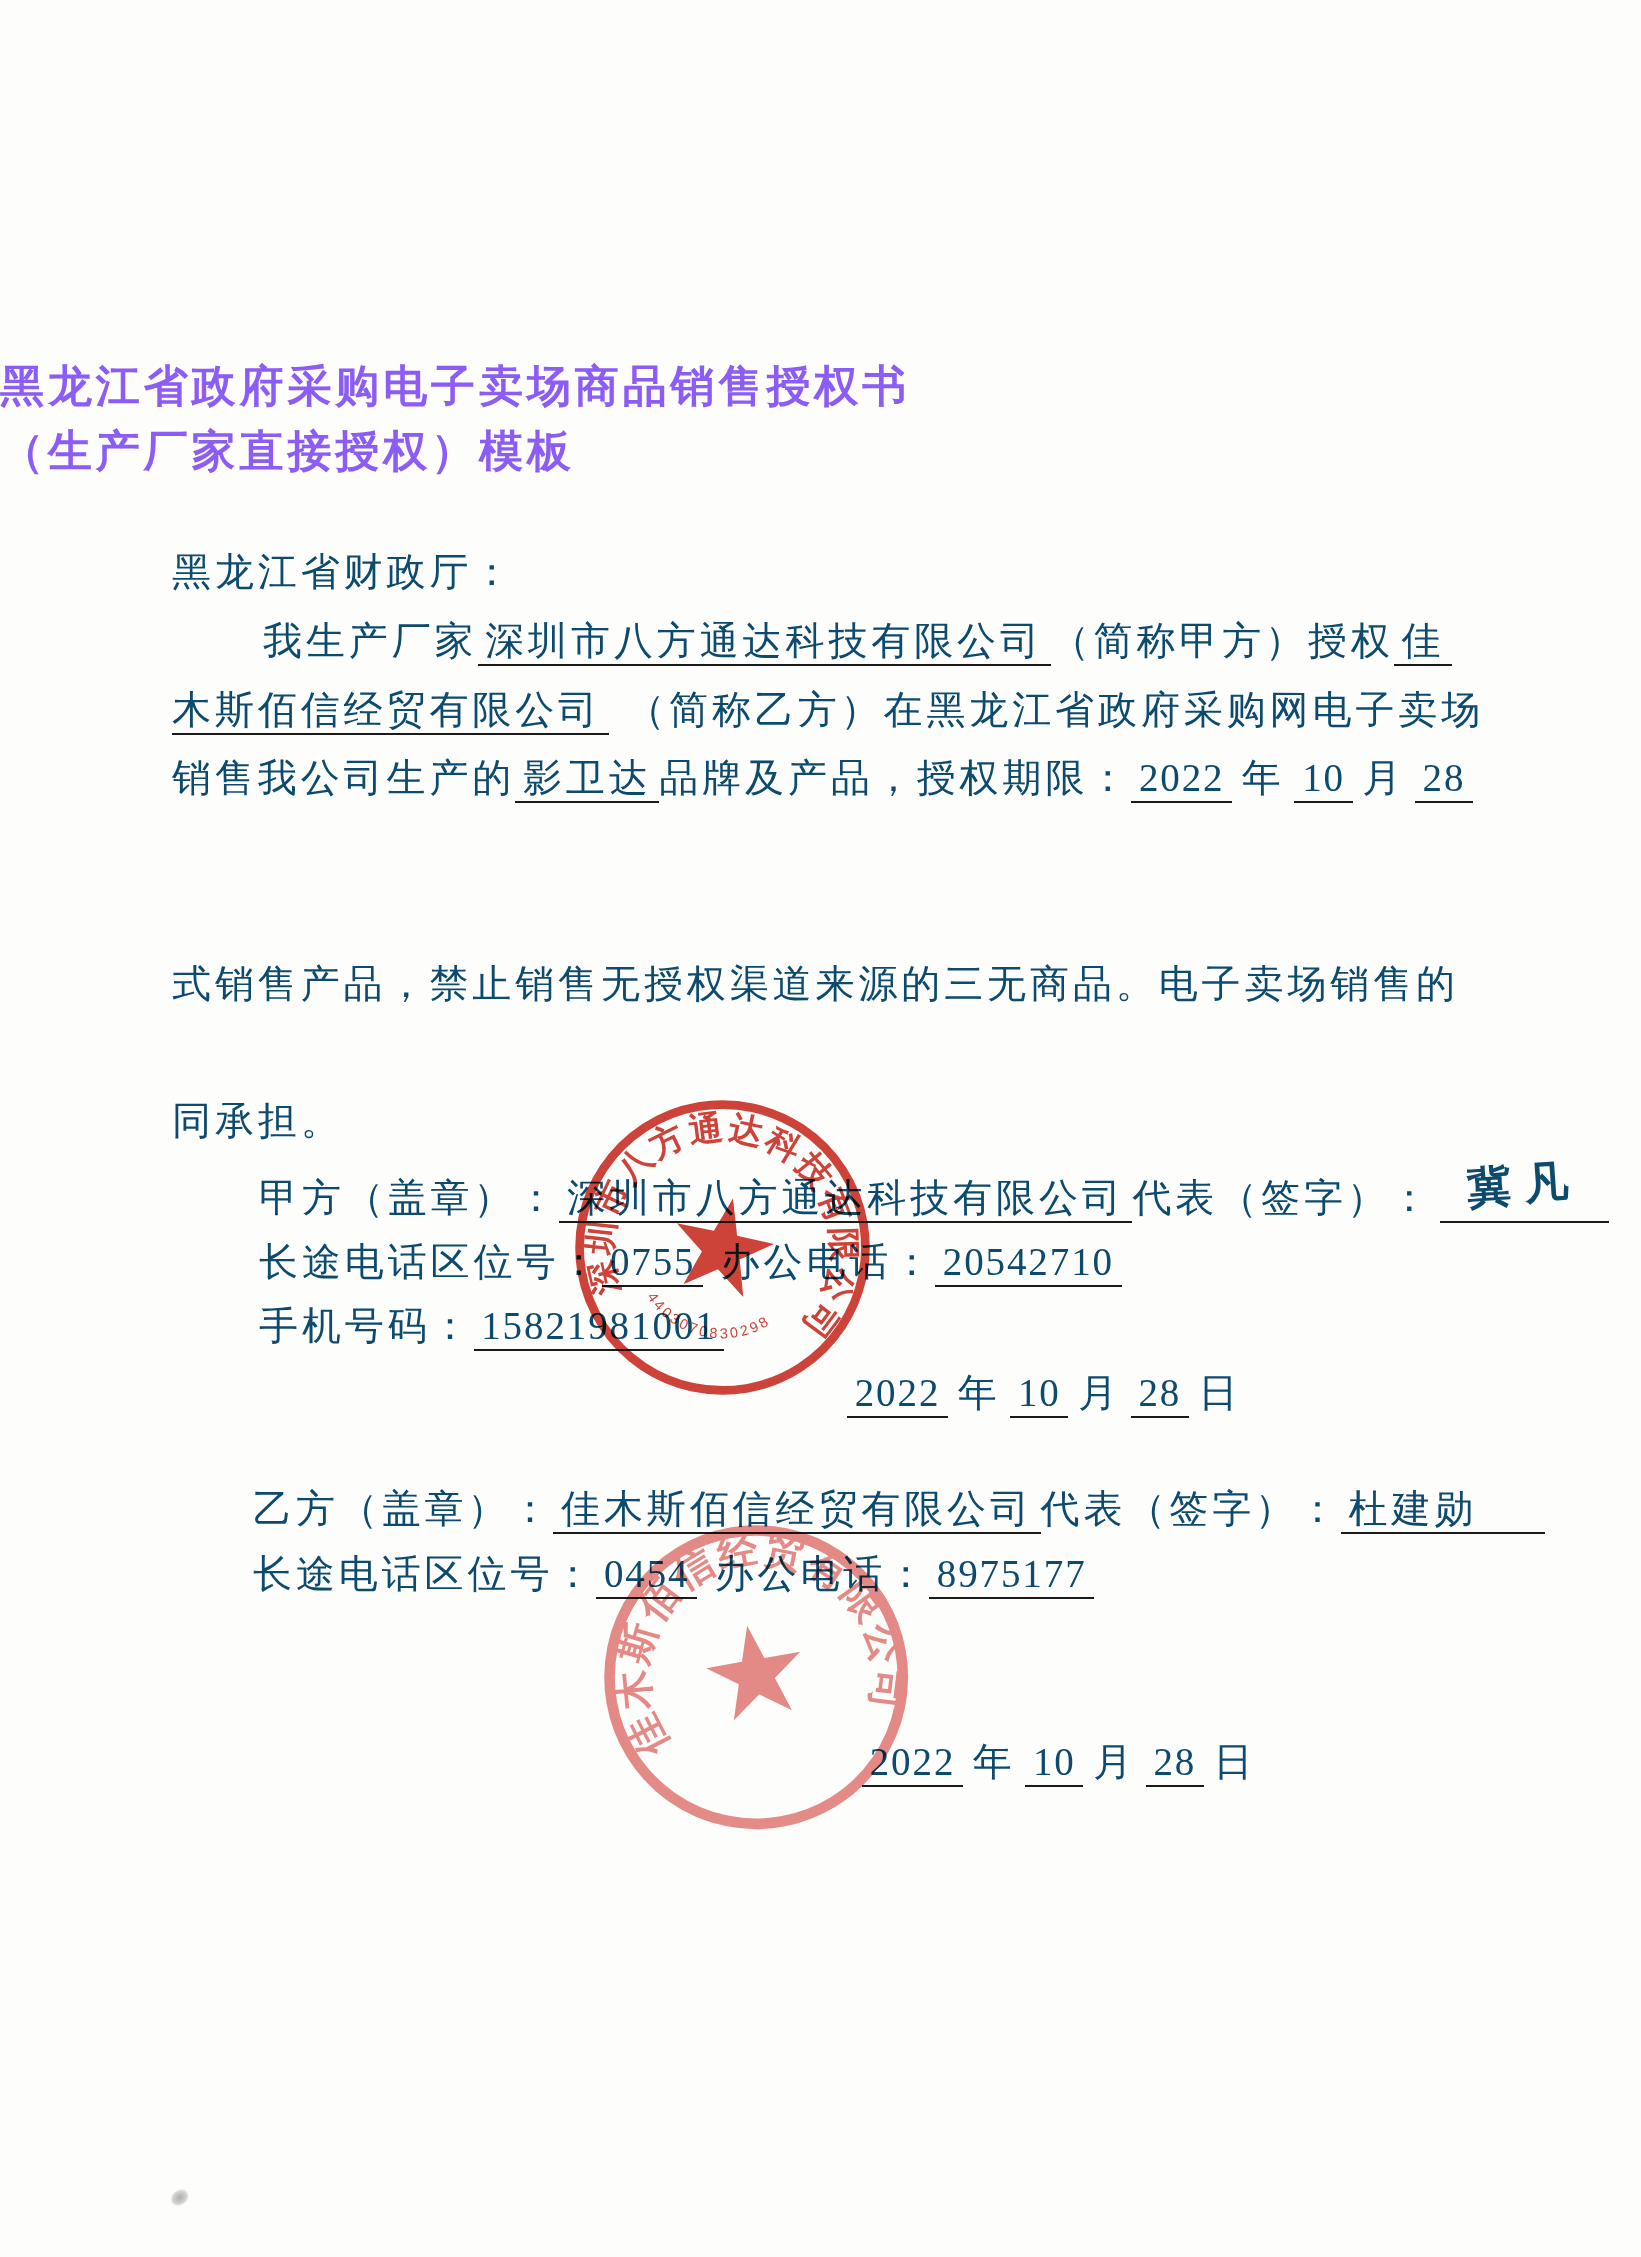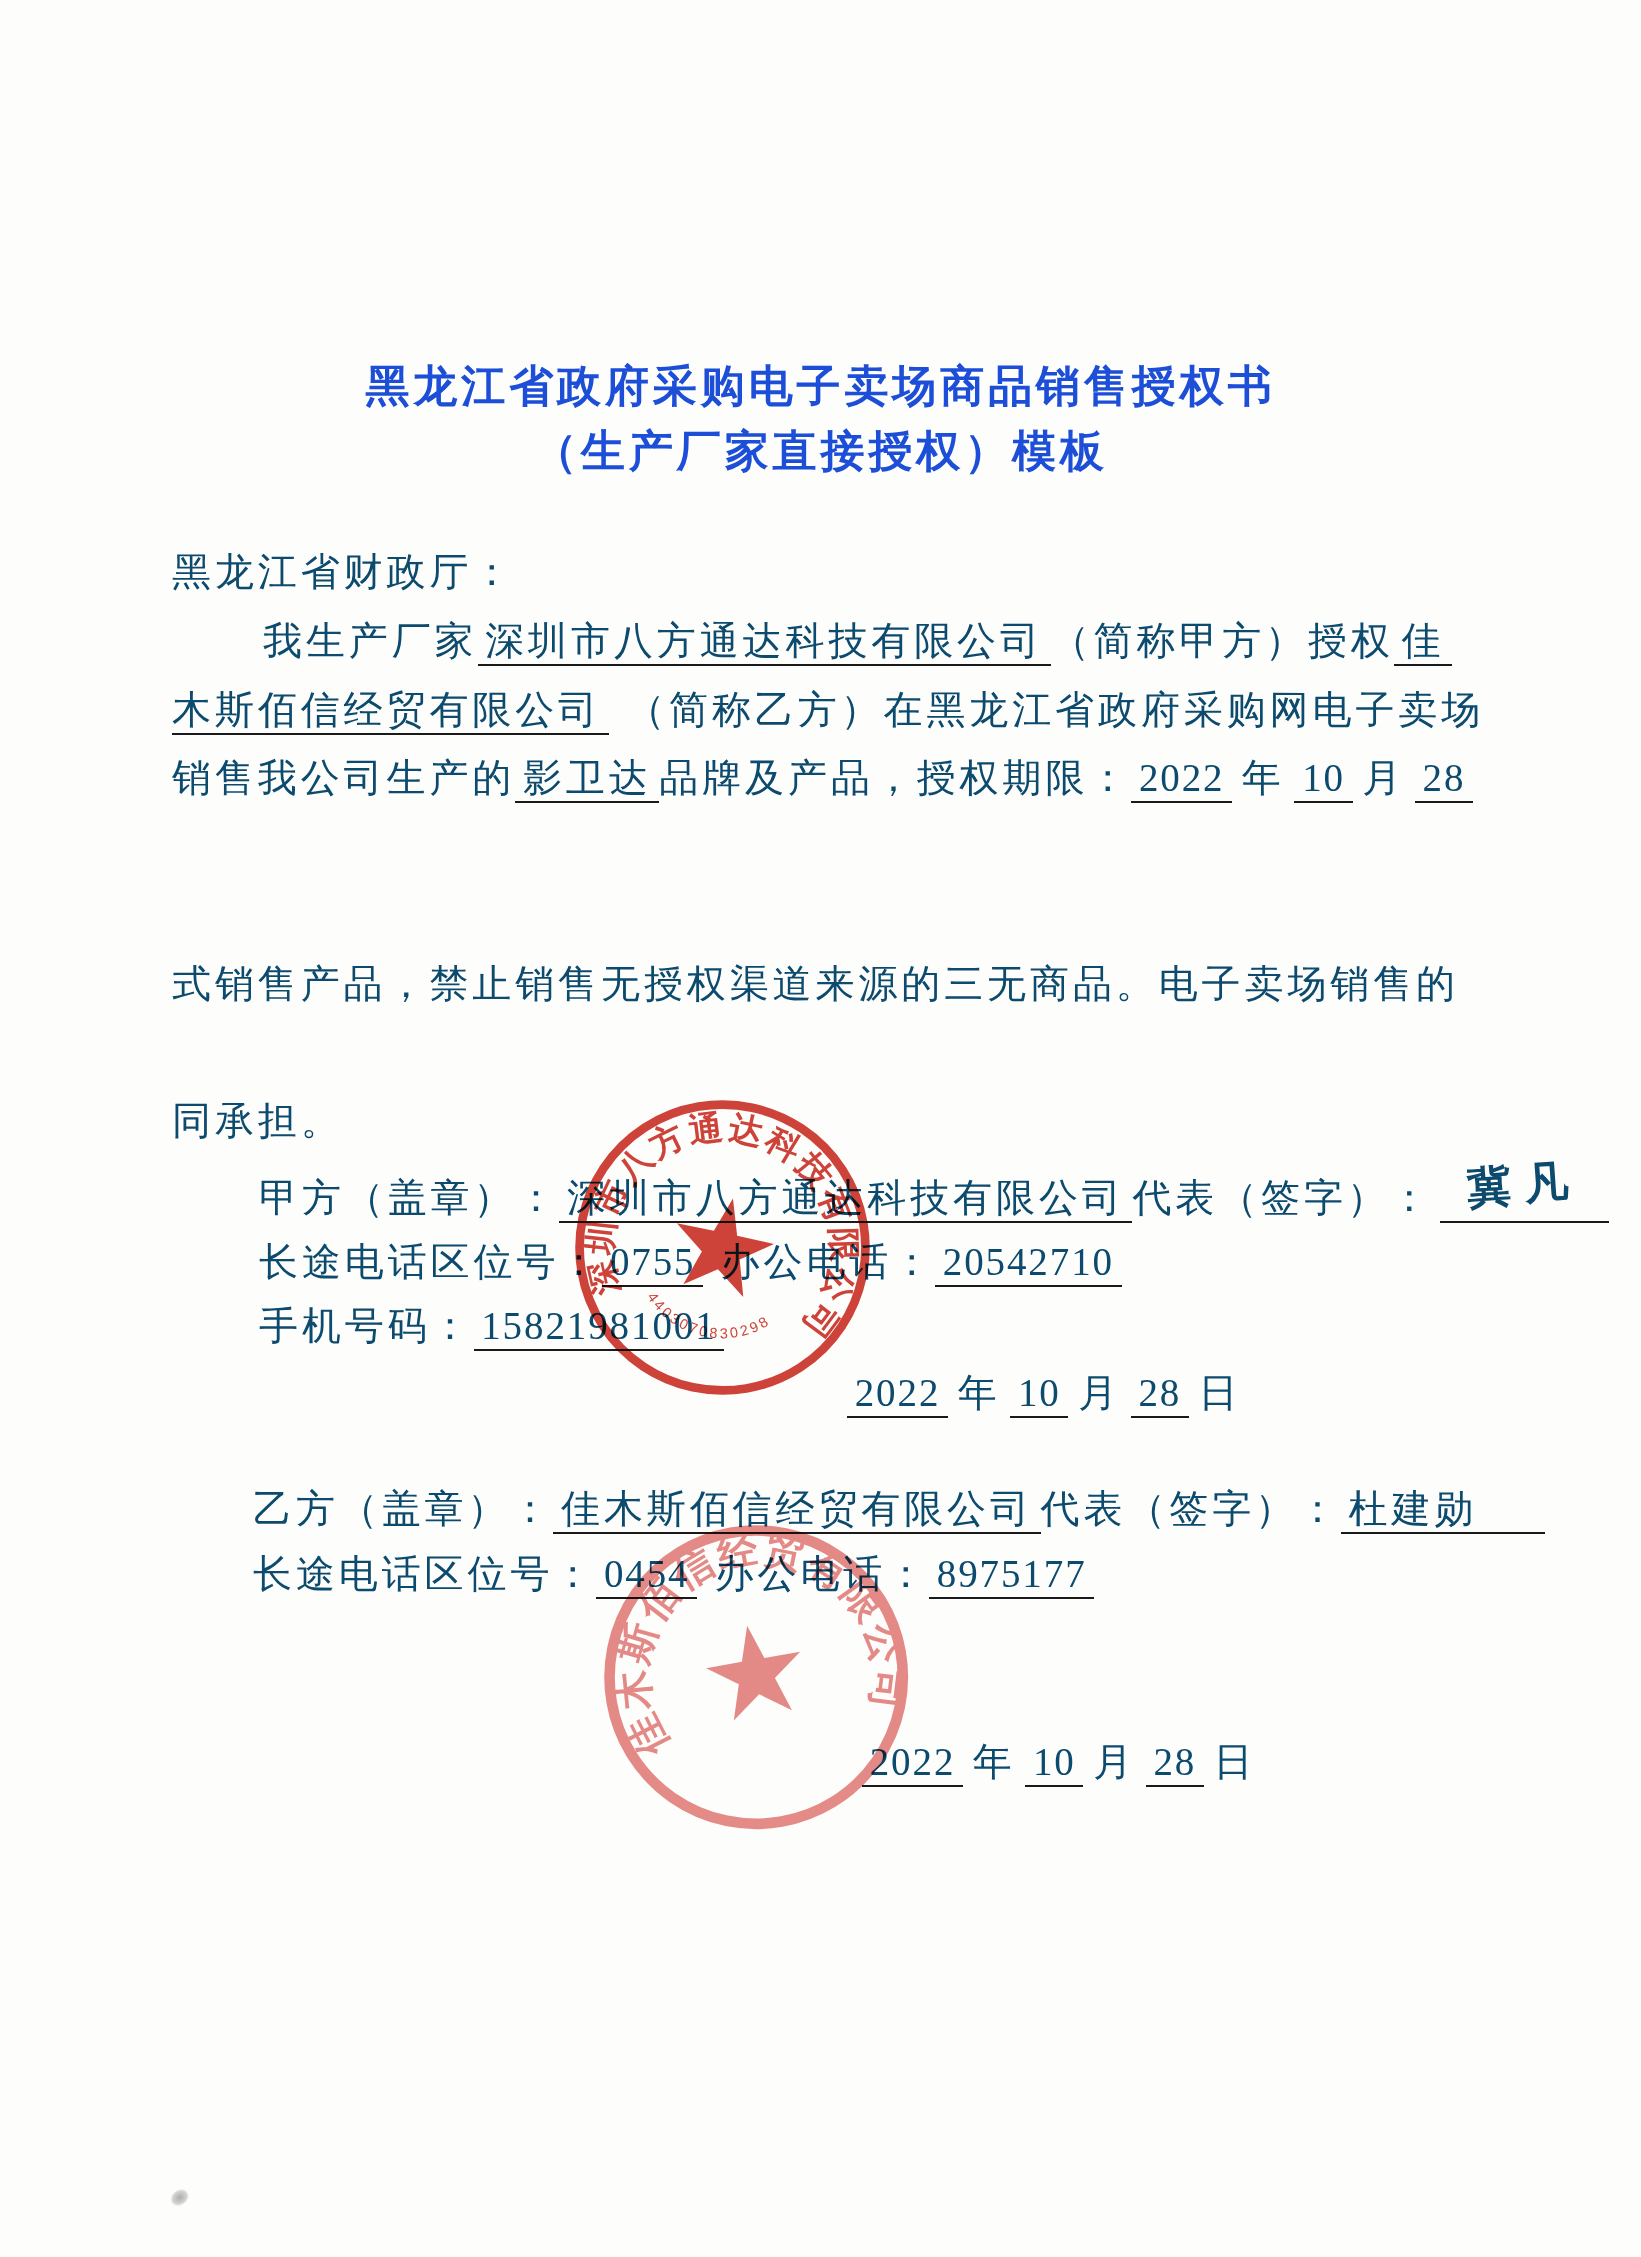--- a/index.html
+++ b/index.html
@@ -6,24 +6,24 @@
   body{
     width:1641px;height:2257px;
     background:#fdfdfc;
     font-family:"Liberation Serif","DejaVu Serif",serif;
     color:#1c1c1c;
     position:relative;
     overflow:hidden;
   }
   .page{position:absolute;inset:0;}
   .title{
-    position:absolute;left:0;width:1641px;text-align:center;
+    position:absolute;left:0;width:1641px;text-align:left;
     font-family:"Liberation Sans","DejaVu Sans",sans-serif;
     font-weight:bold;font-size:44px;letter-spacing:3.9px;
-    color:#1d4ed8;white-space:nowrap;
+    color:#8b5cf6;white-space:nowrap;
   }
   .line{
     position:absolute;height:48px;line-height:48px;
     font-size:39px;letter-spacing:3.9px;white-space:nowrap;
     color:#0c4a6e;
   }
   .u{
     border-bottom:2.9px solid #1a1a1a;
     padding:0 7.7px 1.9px 7.7px;
   }

